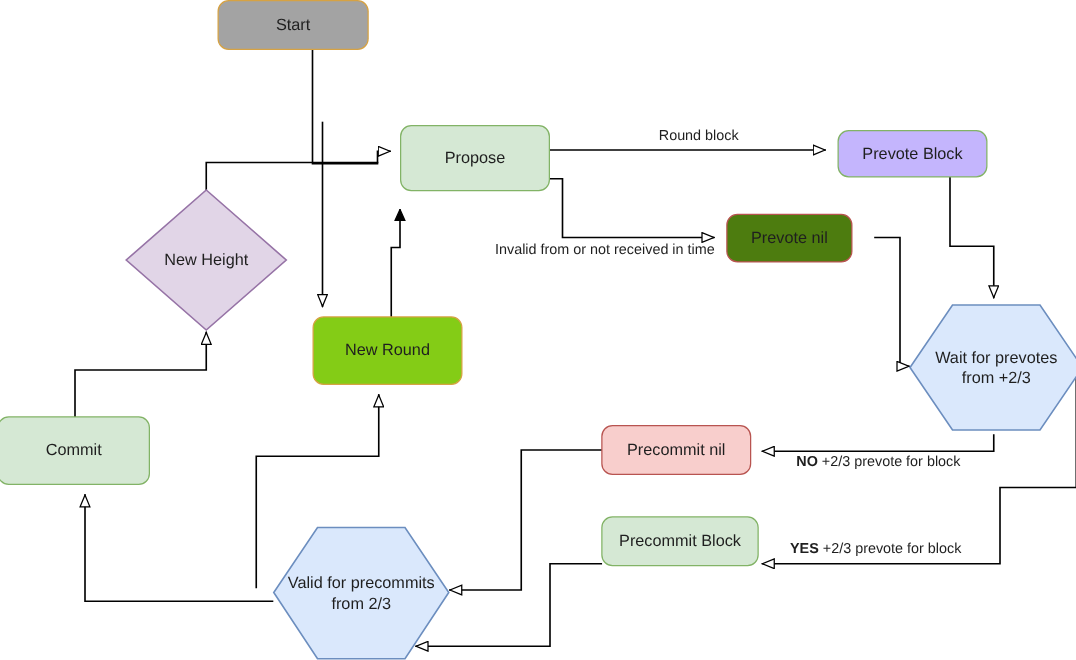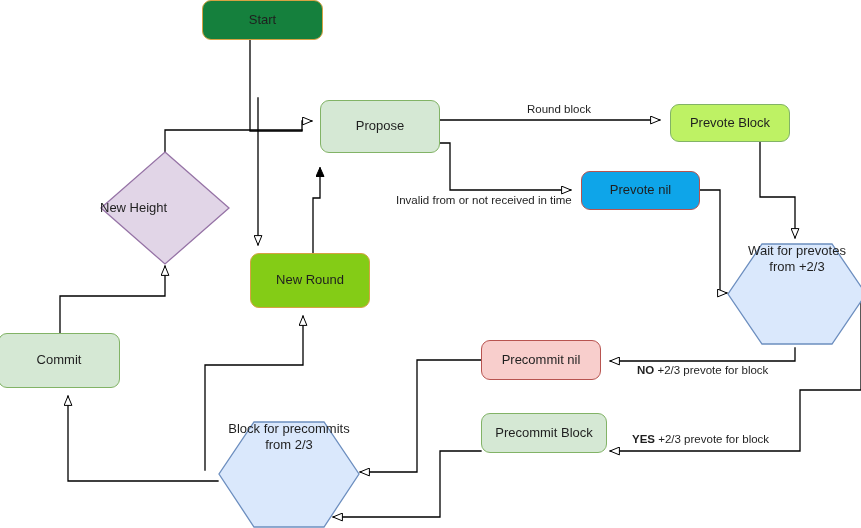--- a/index.html
+++ b/index.html
@@ -3,21 +3,21 @@
 <meta charset="utf-8">
 <style>
   html,body{margin:0;padding:0;background:#ffffff;}
   body{font-family:"Liberation Sans", sans-serif;}
   #canvas{position:relative;width:861px;height:528px;overflow:hidden;background:#fff;}
   svg.edges{position:absolute;left:0;top:0;width:861px;height:528px;overflow:visible;}
   .node{position:absolute;box-sizing:border-box;display:flex;align-items:center;justify-content:center;text-align:center;font-size:13px;color:#1f1f1f;line-height:1.25;}
   .rect{border-radius:9px;border-width:1.3px;border-style:solid;}
   .shape-wrap{position:absolute;}
   .shape-wrap svg{position:absolute;left:0;top:0;overflow:visible;}
-  .shape-label{position:absolute;left:0;top:0;width:100%;height:100%;display:flex;align-items:center;text-align:center;font-size:13px;color:#1f1f1f;line-height:1.25;pointer-events:none;}
+  .shape-label{position:absolute;left:0;top:0;width:100%;height:100%;display:flex;align-items:center;justify-content:center;text-align:center;font-size:13px;color:#1f1f1f;line-height:1.25;pointer-events:none;}
   .edge-label{position:absolute;font-size:11.5px;color:#1f1f1f;white-space:nowrap;background:transparent;}
   .edge-label b{font-weight:bold;}
 </style>
 </head>
 <body>
 
 <div id="canvas">
 
   <svg class="edges" viewBox="0 0 861 528">
     <defs>
@@ -57,33 +57,33 @@
 
       <path d="M 205,470 L 205,365 L 303,365 L 303,316" marker-end="url(#hollow)"></path>
 
       <path d="M 218,481 L 68,481 L 68,396" marker-end="url(#hollow)"></path>
 
       <path d="M 60,333 L 60,296 L 165,296 L 165,266" marker-end="url(#hollow)"></path>
 
     </g>
   </svg>
 
-  <div class="node rect" style="left:202px;top:0px;width:121px;height:40px;background:#15803d;border-color:#d6a243;">
+  <div class="node rect" style="left:174px;top:0px;width:121px;height:40px;background:#a3a3a3;border-color:#d6a243;">
     <span>Start</span>
   </div>
 
   <div class="node rect" style="left:320px;top:100px;width:120px;height:53px;background:#d5e8d4;border-color:#82b366;">
     <span>Propose</span>
   </div>
 
-  <div class="node rect" style="left:670px;top:104px;width:120px;height:38px;background:#bef264;border-color:#82b366;align-items:center;">
+  <div class="node rect" style="left:670px;top:104px;width:120px;height:38px;background:#c4b5fd;border-color:#82b366;align-items:center;">
     <span>Prevote Block</span>
   </div>
 
-  <div class="node rect" style="left:581px;top:171px;width:119px;height:39px;background:#0ea5e9;border-color:#b85450;">
+  <div class="node rect" style="left:581px;top:171px;width:101px;height:39px;background:#4d7c0f;border-color:#b85450;">
     <span>Prevote nil</span>
   </div>
 
   <div class="shape-wrap" style="left:100px;top:151px;width:130px;height:114px;">
     <svg width="130" height="114" viewBox="0 0 130 114">
       <polygon points="65,1 129,57 65,113 1,57" fill="#e1d5e7" stroke="#9673a6" stroke-width="1.3"></polygon>
     </svg>
     <div class="shape-label">
       <span>New Height</span>
     </div>
@@ -113,21 +113,21 @@
 
   <div class="node rect" style="left:481px;top:413px;width:126px;height:40px;background:#d5e8d4;border-color:#82b366;">
     <span>Precommit Block</span>
   </div>
 
   <div class="shape-wrap" style="left:218px;top:421px;width:142px;height:107px;">
     <svg width="142" height="107" viewBox="0 0 142 107">
       <polygon points="36,1 106,1 141,53 106,106 36,106 1,53" fill="#dae8fc" stroke="#6c8ebf" stroke-width="1.3"></polygon>
     </svg>
     <div class="shape-label" style="flex-direction:column;">
-      <span>Block for precommits</span>
+      <span>Valid for precommits</span>
       <span>from 2/3</span>
     </div>
   </div>
 
   <div class="edge-label" style="left:527px;top:103px;">
     <span>Round block</span>
   </div>
 
   <div class="edge-label" style="left:396px;top:194px;">
     <span>Invalid from or not received in time</span>

